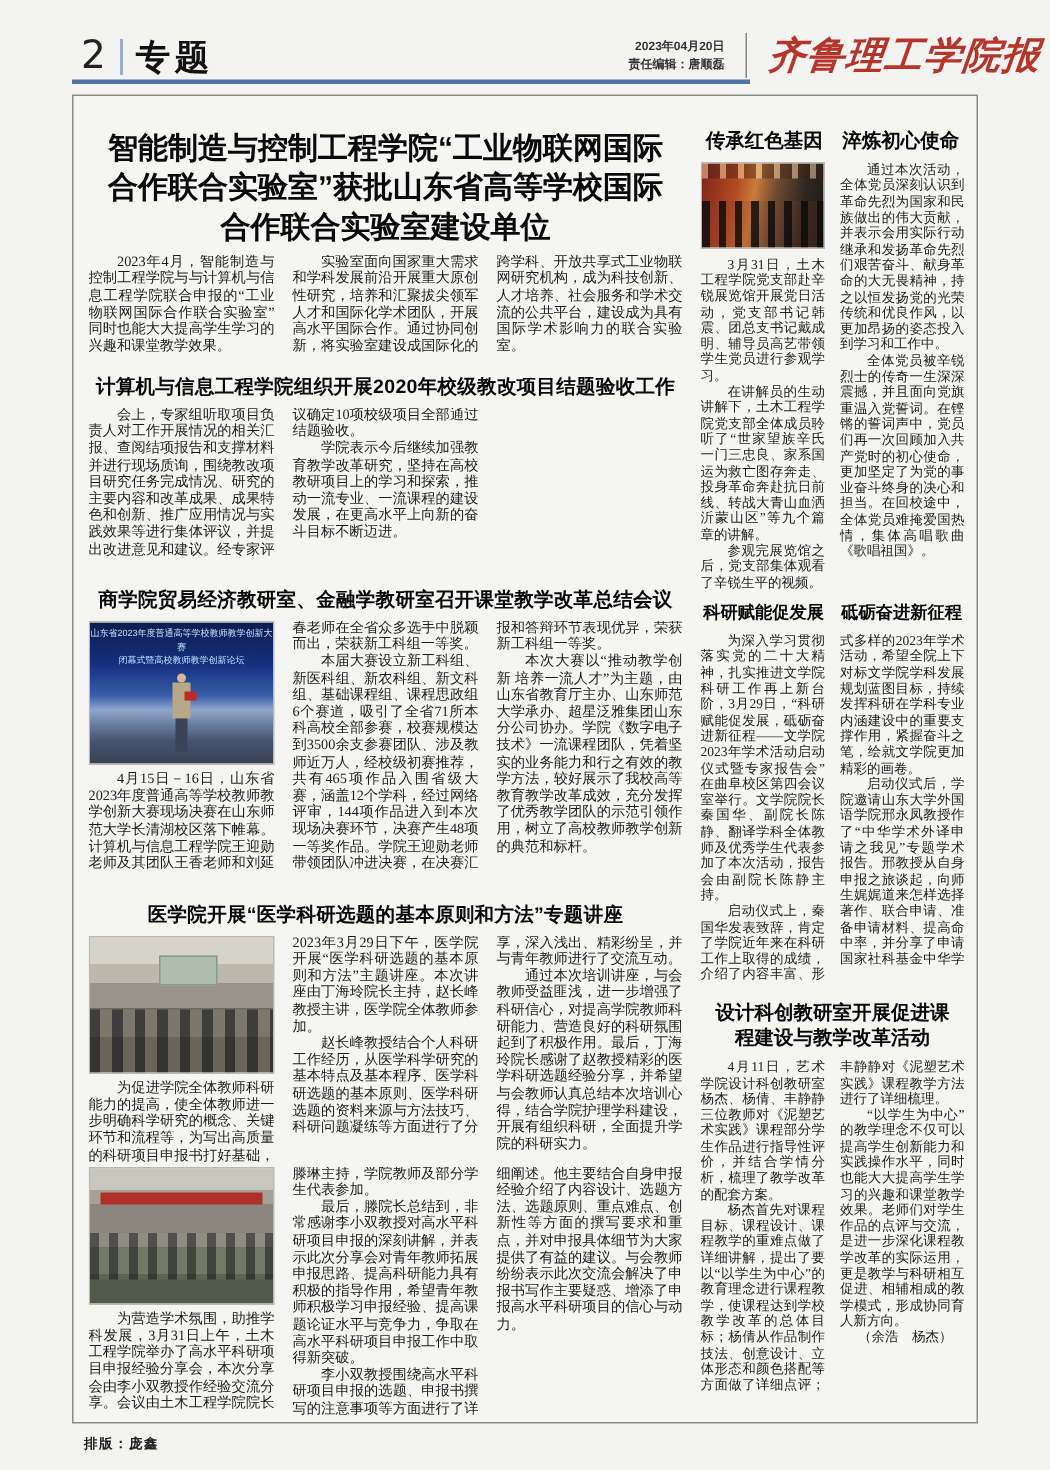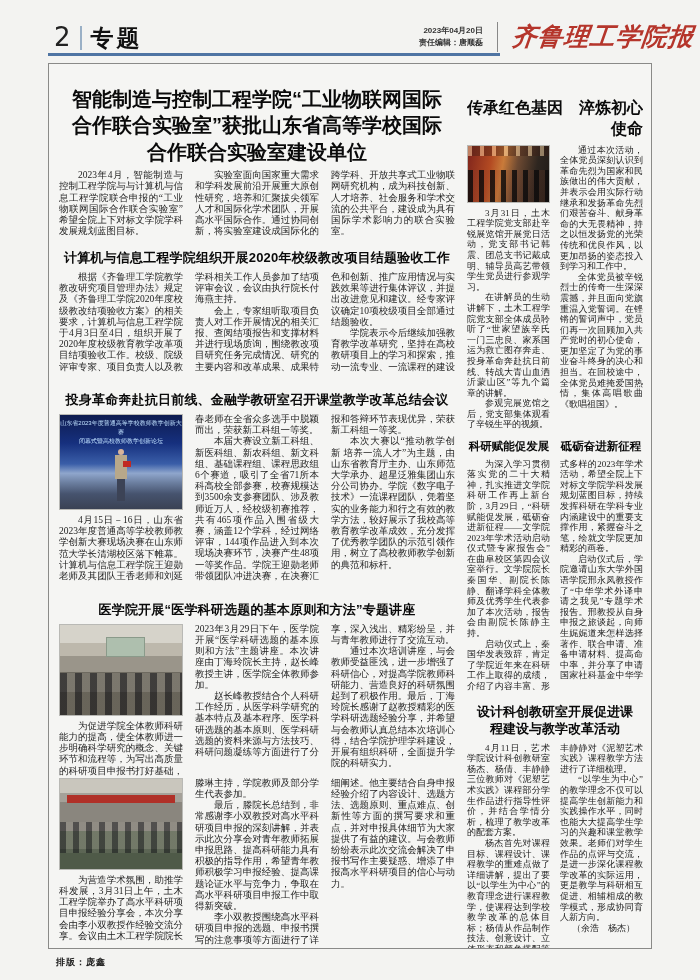--- a/index.html
+++ b/index.html
@@ -19,21 +19,21 @@
 
   
   .content-box{position:absolute;left:48px;top:63px;width:604px;height:886px;border:1px solid #8a8a88;background:#f5f5f3;box-sizing:border-box;}
   .col-left{position:absolute;left:10px;top:0;width:396px;height:884px;padding-top:22px;box-sizing:border-box;overflow:hidden;}
   .col-right{position:absolute;left:418px;top:0;width:176px;height:884px;padding-top:22px;box-sizing:border-box;overflow:hidden;}
 
   .a-title{margin:0 0 5px 0;text-align:center;font-weight:bold;color:#0a0a0a;font-family:"Liberation Sans",sans-serif;}
   .t-a1{font-size:20px;line-height:1.32;padding:0 6px;}
   .t-single{font-size:13px;line-height:1.3;margin-top:8px;letter-spacing:.2px;}
   .t-a5{font-size:16px;line-height:1.3;margin-top:10px;letter-spacing:2px;}
-  .t-r{font-size:16px;line-height:1.3;margin-top:12px;text-align:right;}
+  .t-r{font-size:13px;line-height:1.3;margin-top:0;}
   .t-r2{font-size:11.5px;line-height:1.3;margin-top:8px;}
   .t-r3{font-size:13px;line-height:1.35;margin-top:8px;padding:0 8px;}
 
   .a-body{column-fill:auto;overflow:hidden;}
   .cols3{column-count:3;column-gap:12px;}
   .cols2{column-count:2;column-gap:10px;}
   .a-body p{margin:0;text-indent:2em;text-align:justify;color:#1c1c1c;
             font-family:"Liberation Serif",serif;}
   .col-left .a-body p{font-size:9.5px;line-height:11.2px;}
   .col-right .a-body p{font-size:9px;line-height:10.6px;}
@@ -89,37 +89,36 @@
     <div class="masthead">齐鲁理工学院报</div>
   </div>
 
   <div class="content-box">
 
     <section class="col-left">
 
       <article>
         <h2 class="a-title t-a1">智能制造与控制工程学院“工业物联网国际合作联合实验室”获批山东省高等学校国际合作联合实验室建设单位</h2>
         <div class="a-body cols3 h-a1">
-          <p>2023年4月，智能制造与控制工程学院与与计算机与信息工程学院联合申报的“工业物联网国际合作联合实验室”希望全院上下对标文学院学科发展规划蓝图目标。</p>
+          <p>2023年4月，智能制造与控制工程学院与与计算机与信息工程学院联合申报的“工业物联网国际合作联合实验室”同时也能大大提高学生学习的兴趣和课堂教学效果。</p>
           <p>实验室面向国家重大需求和学科发展前沿开展重大原创性研究，培养和汇聚拔尖领军人才和国际化学术团队，开展高水平国际合作。通过协同创新，将实验室建设成国际化的跨学科、开放共享式工业物联网研究机构，成为科技创新、人才培养、社会服务和学术交流的公共平台，建设成为具有国际学术影响力的联合实验室。</p>
         </div>
       </article>
 
       <article>
         <h2 class="a-title t-single">计算机与信息工程学院组织开展2020年校级教改项目结题验收工作</h2>
         <div class="a-body cols3 h-a2">
-          <p>根据《齐鲁理工学院教学教改研究项目管理办法》规定及《齐鲁理工学院2020年度校级教改结项验收方案》的相关要求，计算机与信息工程学院于4月3日至4日，组织开展了2020年度校级教育教学改革项目结项验收工作。校级、院级评审专家、项目负责人以及教学科相关工作人员参加了结项评审会议，会议由执行院长付海燕主持。</p>
           <p>会上，专家组听取项目负责人对工作开展情况的相关汇报、查阅结项报告和支撑材料并进行现场质询，围绕教改项目研究任务完成情况、研究的主要内容和改革成果、成果特色和创新、推广应用情况与实践效果等进行集体评议，并提出改进意见和建议。经专家评议确定10项校级项目全部通过结题验收。</p>
           <p>学院表示今后继续加强教育教学改革研究，坚持在高校教研项目上的学习和探索，推动一流专业、一流课程的建设发展，在更高水平上向新的奋斗目标不断迈进。</p>
 
         </div>
       </article>
 
       <article>
-        <h2 class="a-title t-single">投身革命奔赴抗日前线、金融学教研室召开课堂教学改革总结会议</h2>
+        <h2 class="a-title t-single">商学院贸易经济教研室、金融学教研室召开课堂教学改革总结会议</h2>
         <div class="a-body cols3 h-a3">
           <figure class="photo ph-a3">
             <div class="stage-text">
               <div>山东省2023年度普通高等学校教师教学创新大赛</div>
               <div>闭幕式暨高校教师教学创新论坛</div>
             </div>
             <div class="person">
               <div class="head"></div>
                 <div class="torso"></div>
                 <div class="legs"></div>

